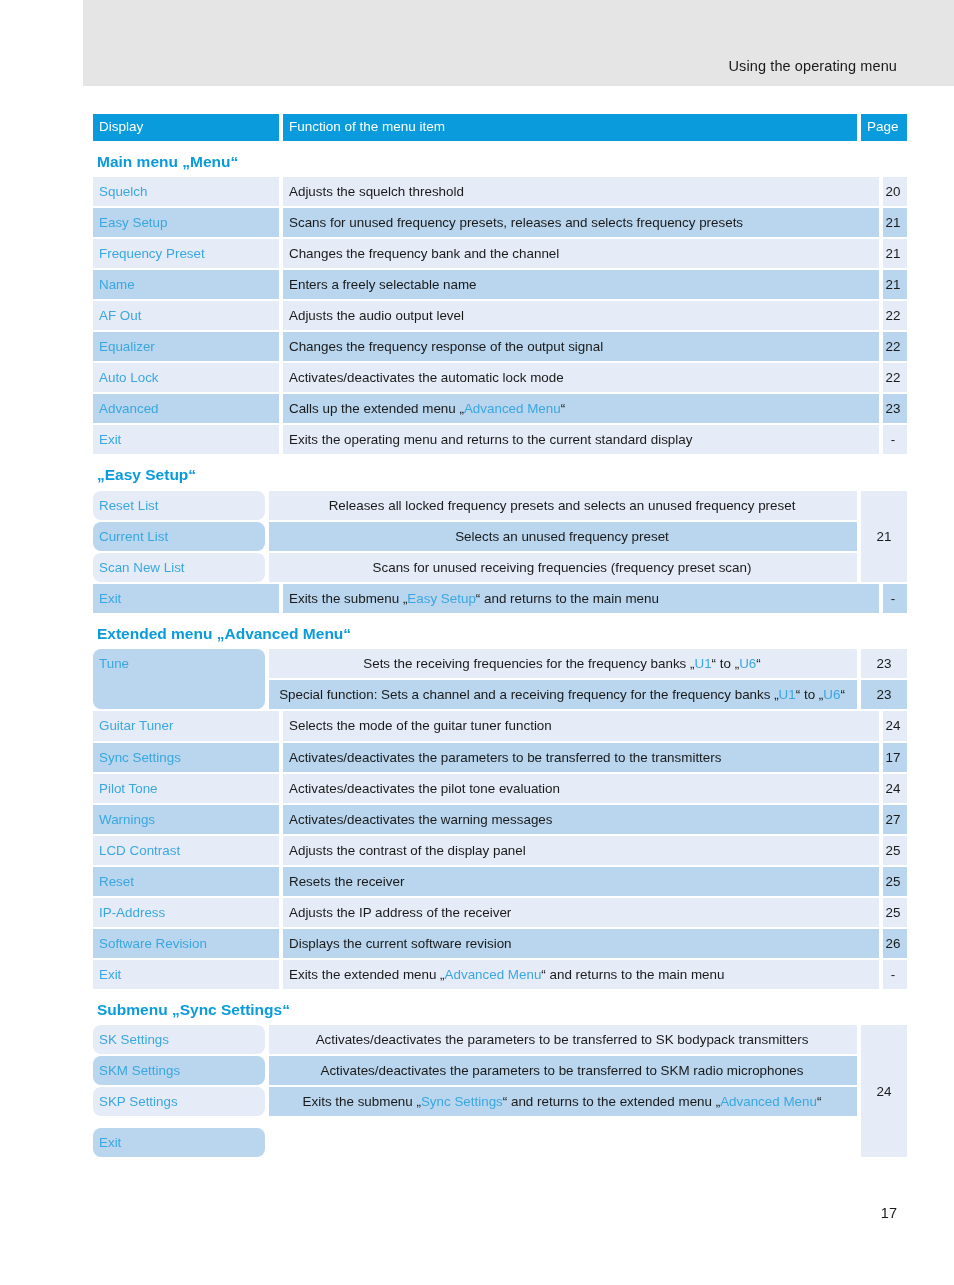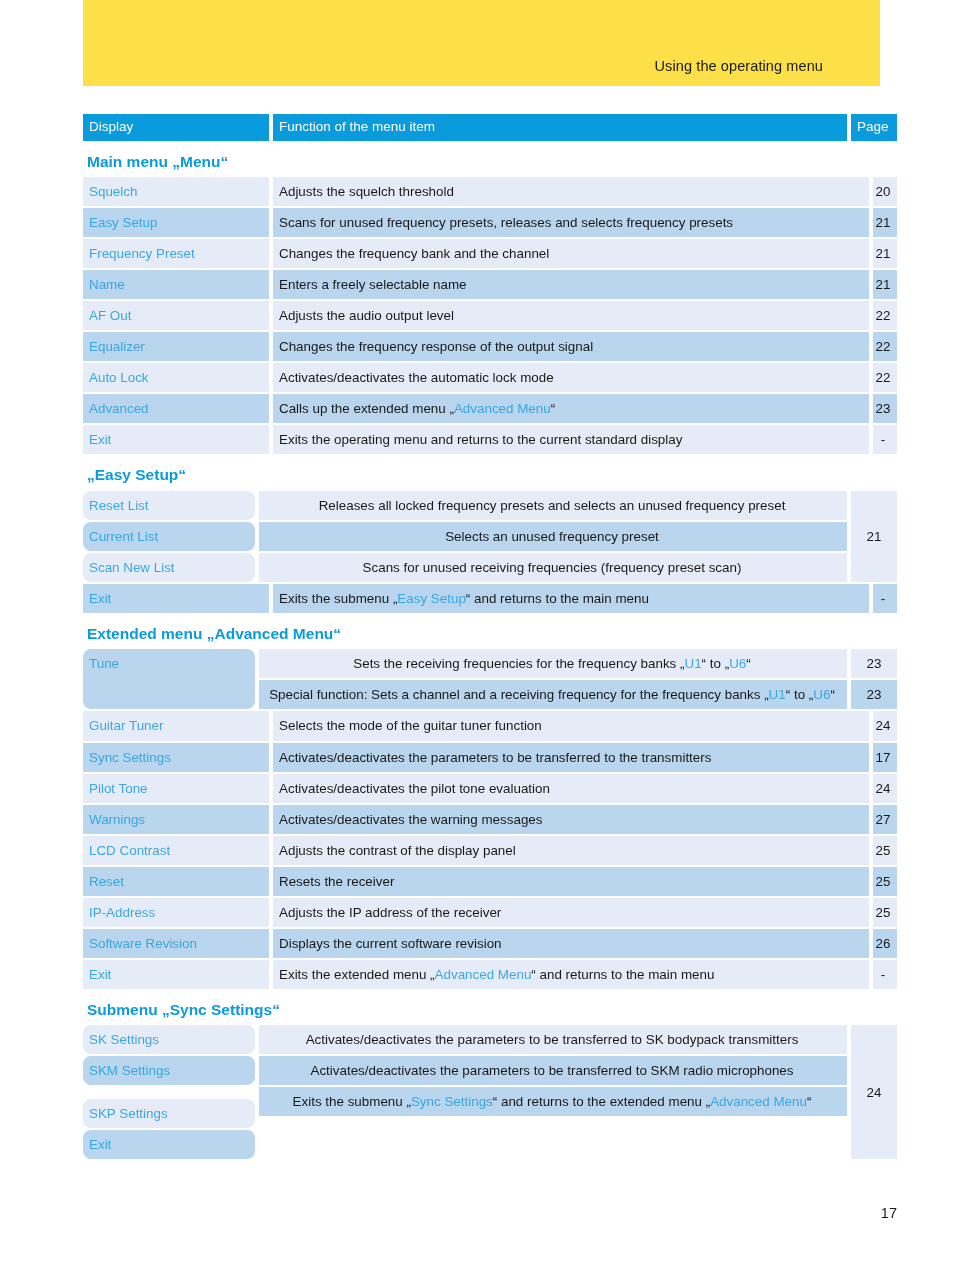--- a/index.html
+++ b/index.html
@@ -14,39 +14,39 @@
     color: #1a1a1a;
     position: relative;
     overflow: hidden;
   }
 
   
   .page-header {
     position: absolute;
     left: 83px;
     top: 0;
-    width: 797px;
+    width: 871px;
     height: 86px;
-    background: #fde047;
+    background: #e5e5e5;
     box-sizing: border-box;
   }
   .page-header-title {
     position: absolute;
     right: 57px;
     bottom: 12px;
     font-size: 14.5px;
     color: #1a1a1a;
     letter-spacing: 0.1px;
     white-space: nowrap;
   }
 
   
   .content {
     position: absolute;
-    left: 83px;
+    left: 93px;
     top: 114px;
     width: 814px;
   }
 
   
   .table-head {
     display: flex;
     width: 814px;
     margin-bottom: 10px;
   }
@@ -305,22 +305,22 @@
         <div class="cell cell-function bg-a"><span>Exits the extended menu „</span><span class="lnk">Advanced Menu</span><span>“ and returns to the main menu</span></div>
         <div class="cell cell-page bg-a">-</div>
       </div>
     </div>
 
   <div class="section-heading">Submenu „Sync Settings“</div>
   <div class="group" id="grp-sync">
       <div class="rowgroup">
         <div class="colstack">
           <div class="span-display bg-a" style="flex: 1 1 auto; margin-bottom: 2px;">SK Settings</div>
-          <div class="span-display bg-b" style="flex: 1 1 auto; margin-bottom: 14px;">SKM Settings</div>
-          <div class="span-display bg-a" style="flex: 1 1 auto; margin-bottom: 2px;">SKP Settings</div>
+          <div class="span-display bg-b" style="flex: 1 1 auto; margin-bottom: 2px;">SKM Settings</div>
+          <div class="span-display bg-a" style="flex: 1 1 auto; margin-bottom: 12px;">SKP Settings</div>
           <div class="span-display bg-b" style="flex: 1 1 auto; margin-bottom: 0px;">Exit</div>
         </div>
         <div class="colstack stack-mid">
           <div class="subrow bg-a"><span>Activates/deactivates the parameters to be transferred to SK bodypack transmitters</span></div>
           <div class="subrow bg-b"><span>Activates/deactivates the parameters to be transferred to SKM radio microphones</span></div>
           <div class="subrow bg-b"><span>Exits the submenu „</span><span class="lnk">Sync Settings</span><span>“ and returns to the extended menu „</span><span class="lnk">Advanced Menu</span><span>“</span></div>
         </div>
         <div class="span-page bg-a">24</div>
       </div>
     </div>

